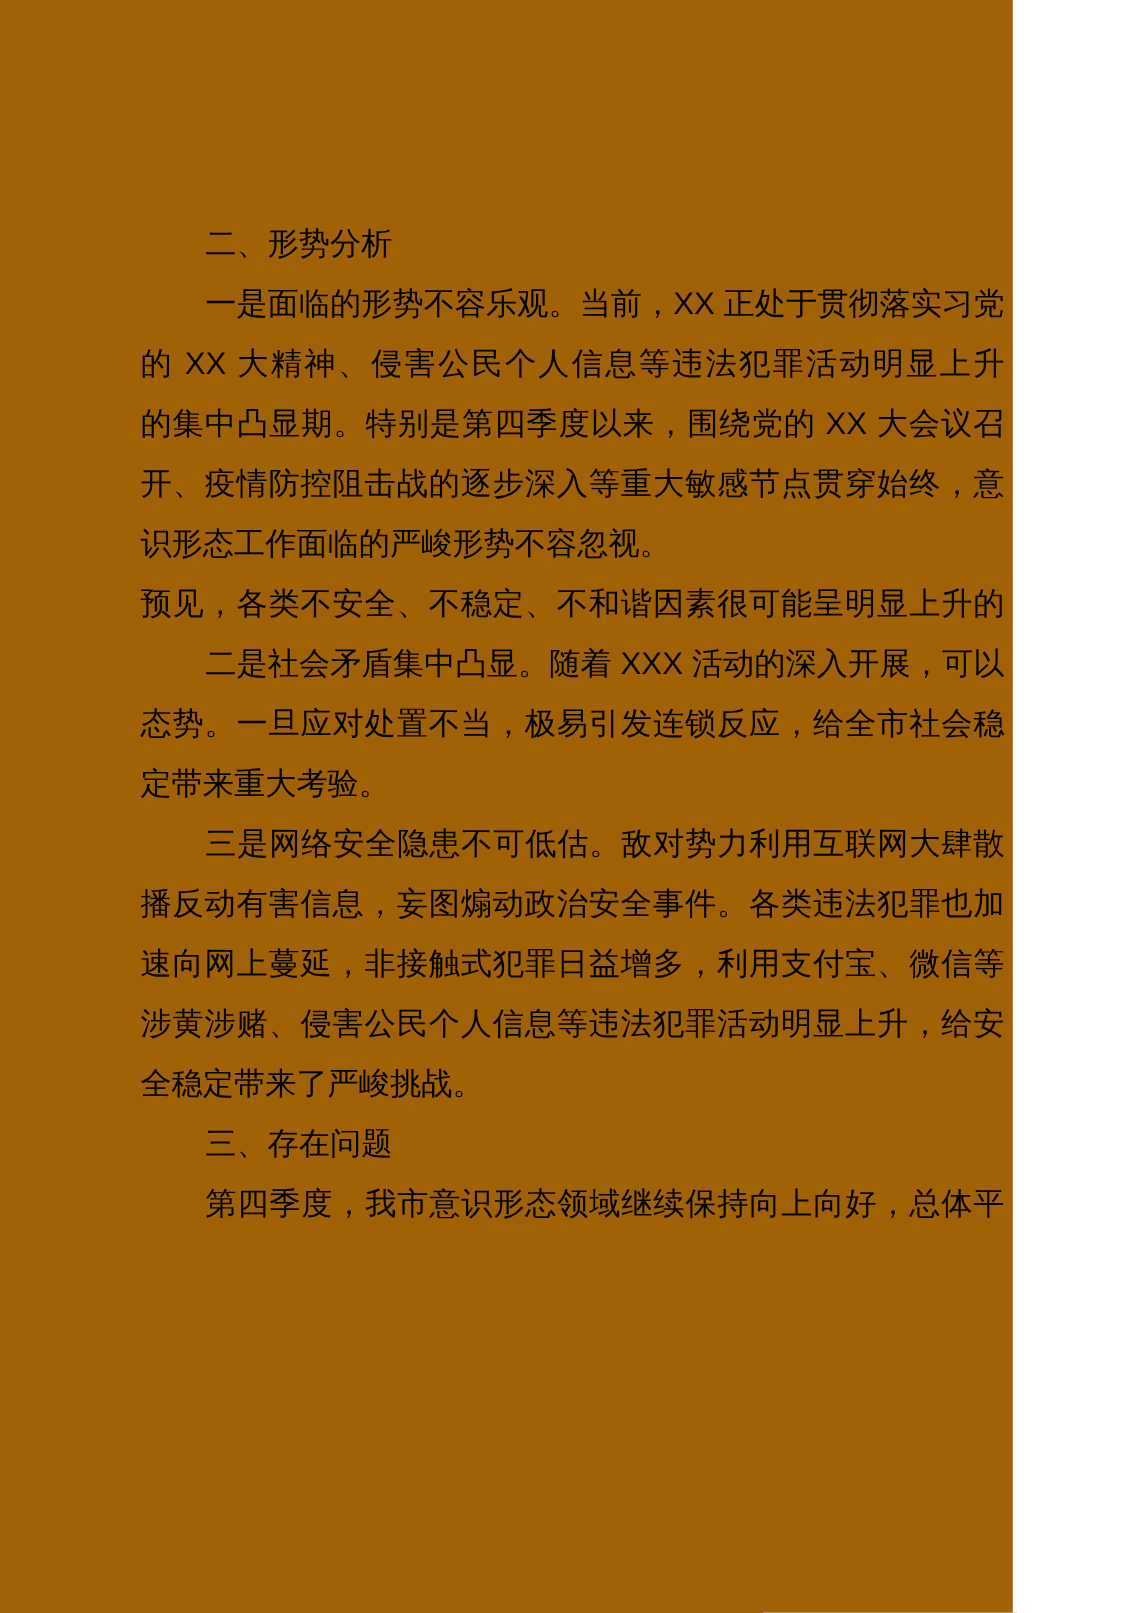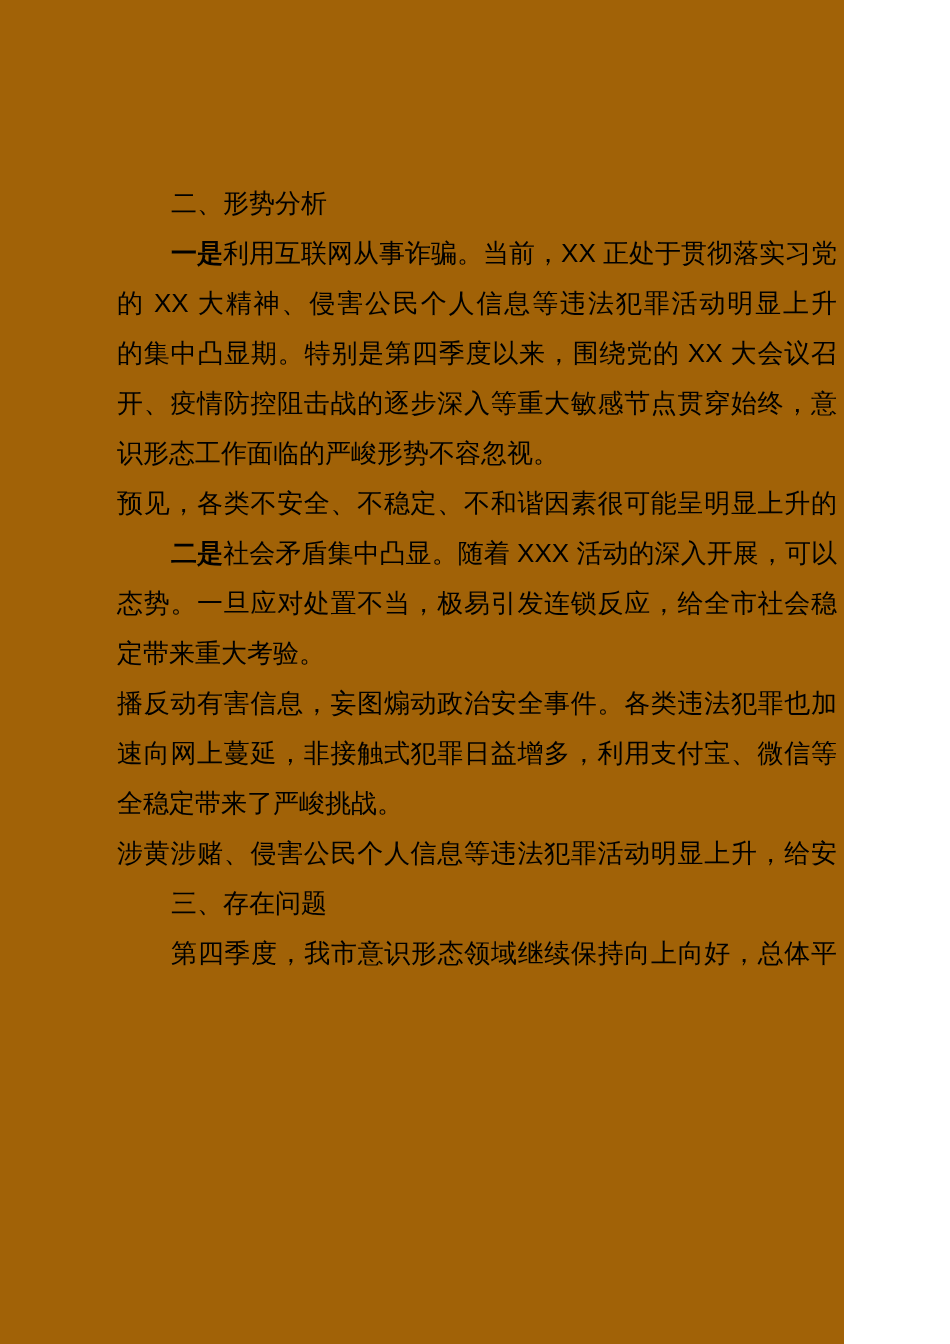--- a/index.html
+++ b/index.html
@@ -36,38 +36,39 @@
   }
   .line.fill {
     white-space: normal;
     text-align: justify;
     text-align-last: justify;
   }
   .line.indent {
     text-indent: 54px;
   }
   .b {
-    font-weight: 700;
+    font-weight: 400;
   }
 </style>
 </head>
 <body>
 
 <div class="page">
   <div class="content">
       <div class="line indent"><span class="b"></span><span>二、形势分析</span><span class="b"></span></div>
-      <div class="line indent fill"><span class="b">一是</span><span>利用互联网从事诈骗。当前，XX 正处于贯彻落实习党</span><span class="b"></span></div>
+      <div class="line indent fill"><span class="b">一是</span><span>面临的形势不容乐观。当前，XX 正处于贯彻落实习党</span><span class="b"></span></div>
       <div class="line fill"><span class="b"></span><span>的 XX 大精神、侵害公民个人信息等违法犯罪活动明显上升</span><span class="b"></span></div>
       <div class="line fill"><span class="b"></span><span>的集中凸显期。特别是第四季度以来，围绕党的 XX 大会议召</span><span class="b"></span></div>
       <div class="line fill"><span class="b"></span><span>开、疫情防控阻击战的逐步深入等重大敏感节点贯穿始终，意</span><span class="b"></span></div>
       <div class="line"><span class="b"></span><span>识形态工作面临的严峻形势不容忽视。</span><span class="b"></span></div>
       <div class="line fill"><span class="b"></span><span>预见，各类不安全、不稳定、不和谐因素很可能呈明显上升的</span><span class="b"></span></div>
       <div class="line indent fill"><span class="b">二是</span><span>社会矛盾集中凸显。随着 XXX 活动的深入开展，可以</span><span class="b"></span></div>
       <div class="line fill"><span class="b"></span><span>态势。一旦应对处置不当，极易引发连锁反应，给全市社会稳</span><span class="b"></span></div>
       <div class="line"><span class="b"></span><span>定带来重大考验。</span><span class="b"></span></div>
+      <div class="line indent fill"><span class="b">三是</span><span>网络安全隐患不可低估。敌对势力利用互联网大肆散</span><span class="b"></span></div>
       <div class="line fill"><span class="b"></span><span>播反动有害信息，妄图煽动政治安全事件。各类违法犯罪也加</span><span class="b"></span></div>
       <div class="line fill"><span class="b"></span><span>速向网上蔓延，非接触式犯罪日益增多，利用支付宝、微信等</span><span class="b"></span></div>
+      <div class="line fill"><span class="b"></span><span>涉黄涉赌、侵害公民个人信息等违法犯罪活动明显上升，给安</span><span class="b"></span></div>
       <div class="line"><span class="b"></span><span>全稳定带来了严峻挑战。</span><span class="b"></span></div>
-      <div class="line fill"><span class="b"></span><span>涉黄涉赌、侵害公民个人信息等违法犯罪活动明显上升，给安</span><span class="b"></span></div>
       <div class="line indent"><span class="b"></span><span>三、存在问题</span><span class="b"></span></div>
       <div class="line indent fill"><span class="b"></span><span>第四季度，我市意识形态领域继续保持向上向好，总体平</span><span class="b"></span></div>
     </div>
 </div>
 
 </body></html>

